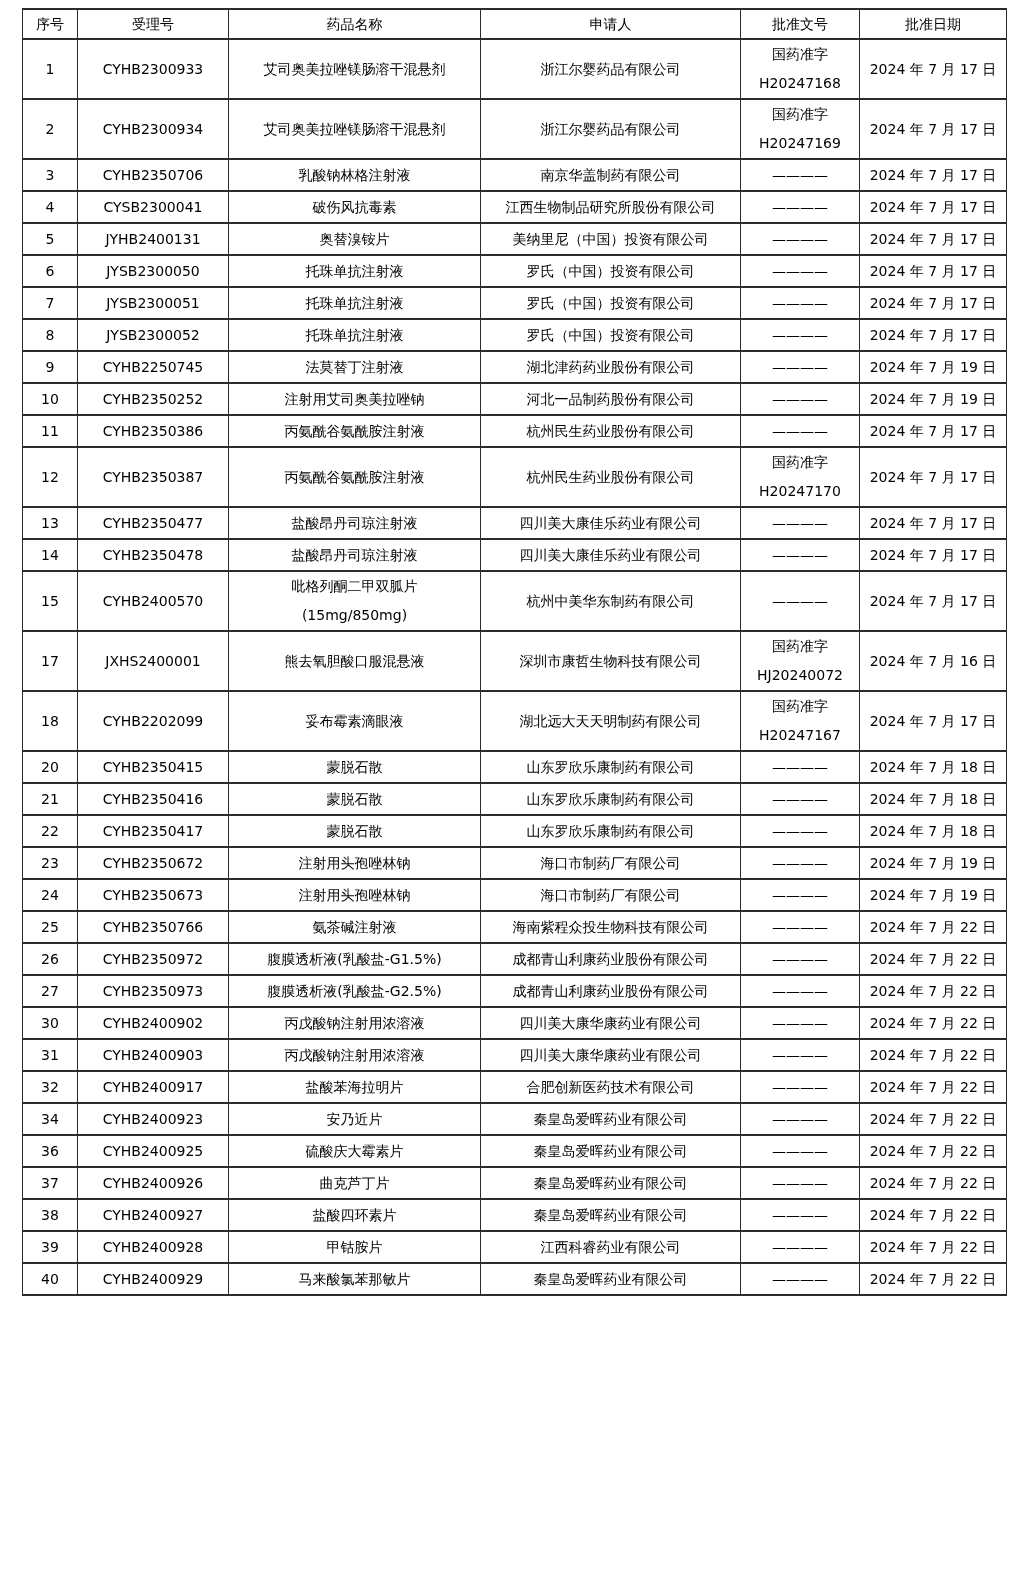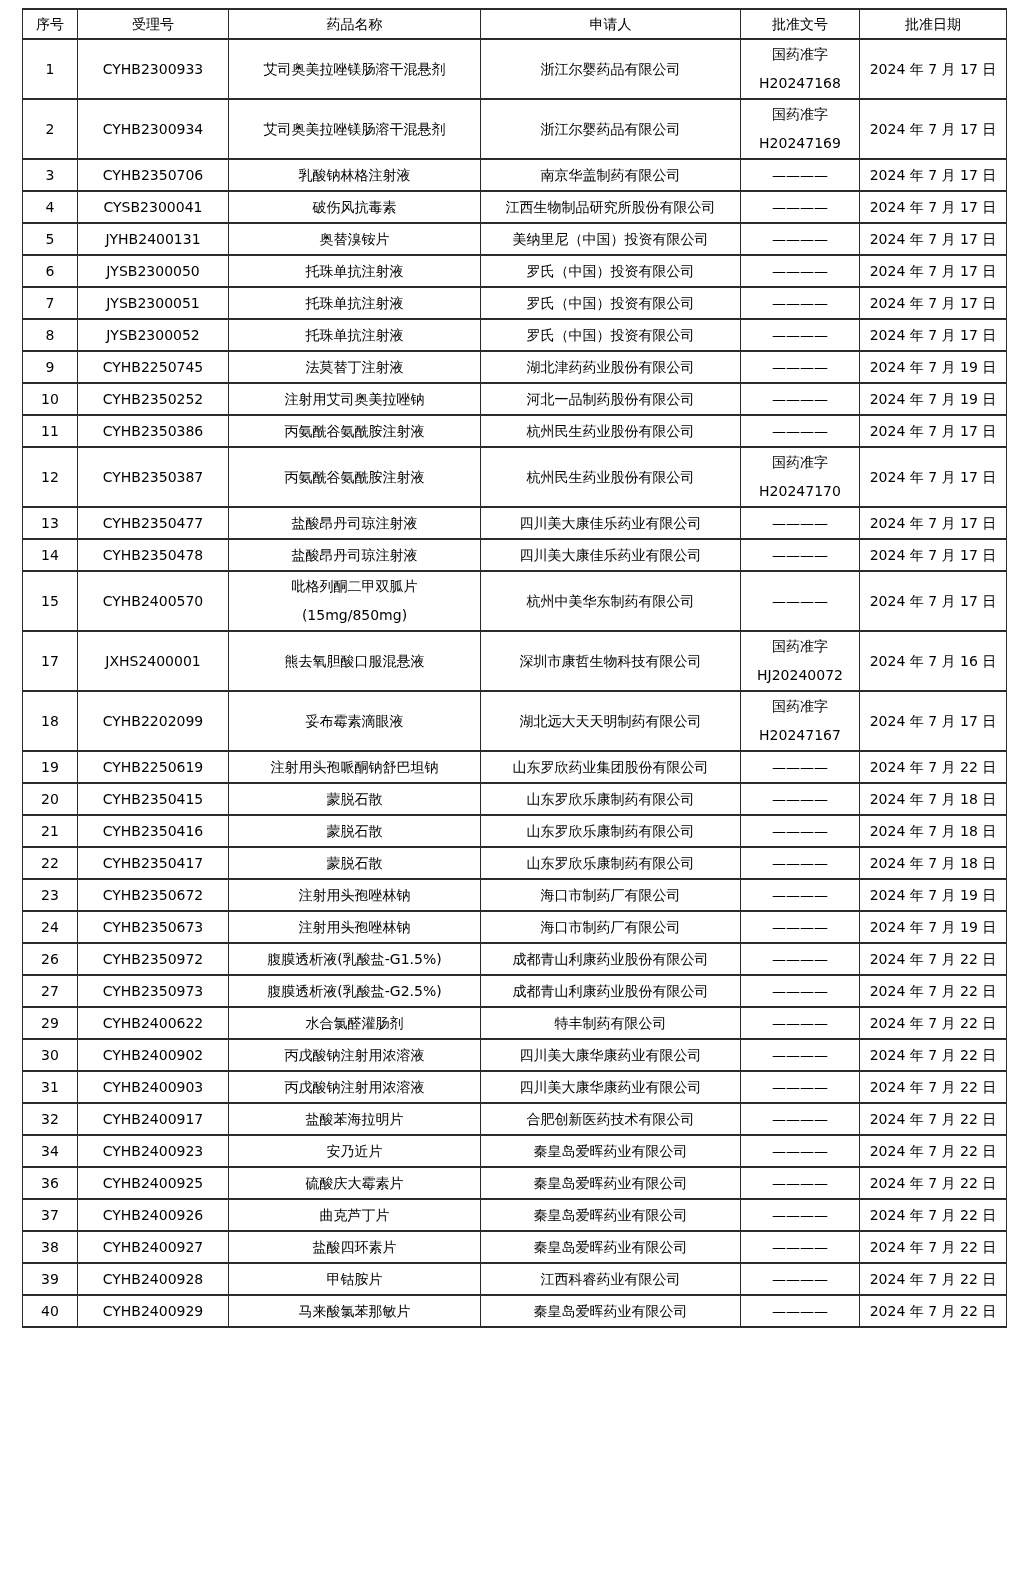--- a/index.html
+++ b/index.html
@@ -212,28 +212,20 @@
         <tr>
     <td>18</td>
     <td>CYHB2202099</td>
     <td>妥布霉素滴眼液</td>
     <td>湖北远大天天明制药有限公司</td>
     <td class="multiline">国药准字
 H20247167</td>
     <td>2024 年 7 月 17 日</td>
   </tr>
         <tr>
-    <td>19</td>
-    <td>CYHB2250619</td>
-    <td>注射用头孢哌酮钠舒巴坦钠</td>
-    <td>山东罗欣药业集团股份有限公司</td>
-    <td>————</td>
-    <td>2024 年 7 月 22 日</td>
-  </tr>
-        <tr>
     <td>20</td>
     <td>CYHB2350415</td>
     <td>蒙脱石散</td>
     <td>山东罗欣乐康制药有限公司</td>
     <td>————</td>
     <td>2024 年 7 月 18 日</td>
   </tr>
         <tr>
     <td>21</td>
     <td>CYHB2350416</td>
@@ -260,40 +252,40 @@
   </tr>
         <tr>
     <td>24</td>
     <td>CYHB2350673</td>
     <td>注射用头孢唑林钠</td>
     <td>海口市制药厂有限公司</td>
     <td>————</td>
     <td>2024 年 7 月 19 日</td>
   </tr>
         <tr>
+    <td>25</td>
+    <td>CYHB2350766</td>
+    <td>氨茶碱注射液</td>
+    <td>海南紫程众投生物科技有限公司</td>
+    <td>————</td>
+    <td>2024 年 7 月 22 日</td>
+  </tr>
+        <tr>
     <td>26</td>
     <td>CYHB2350972</td>
     <td>腹膜透析液(乳酸盐-G1.5%)</td>
     <td>成都青山利康药业股份有限公司</td>
     <td>————</td>
     <td>2024 年 7 月 22 日</td>
   </tr>
         <tr>
     <td>27</td>
     <td>CYHB2350973</td>
     <td>腹膜透析液(乳酸盐-G2.5%)</td>
     <td>成都青山利康药业股份有限公司</td>
-    <td>————</td>
-    <td>2024 年 7 月 22 日</td>
-  </tr>
-        <tr>
-    <td>29</td>
-    <td>CYHB2400622</td>
-    <td>水合氯醛灌肠剂</td>
-    <td>特丰制药有限公司</td>
     <td>————</td>
     <td>2024 年 7 月 22 日</td>
   </tr>
         <tr>
     <td>30</td>
     <td>CYHB2400902</td>
     <td>丙戊酸钠注射用浓溶液</td>
     <td>四川美大康华康药业有限公司</td>
     <td>————</td>
     <td>2024 年 7 月 22 日</td>

